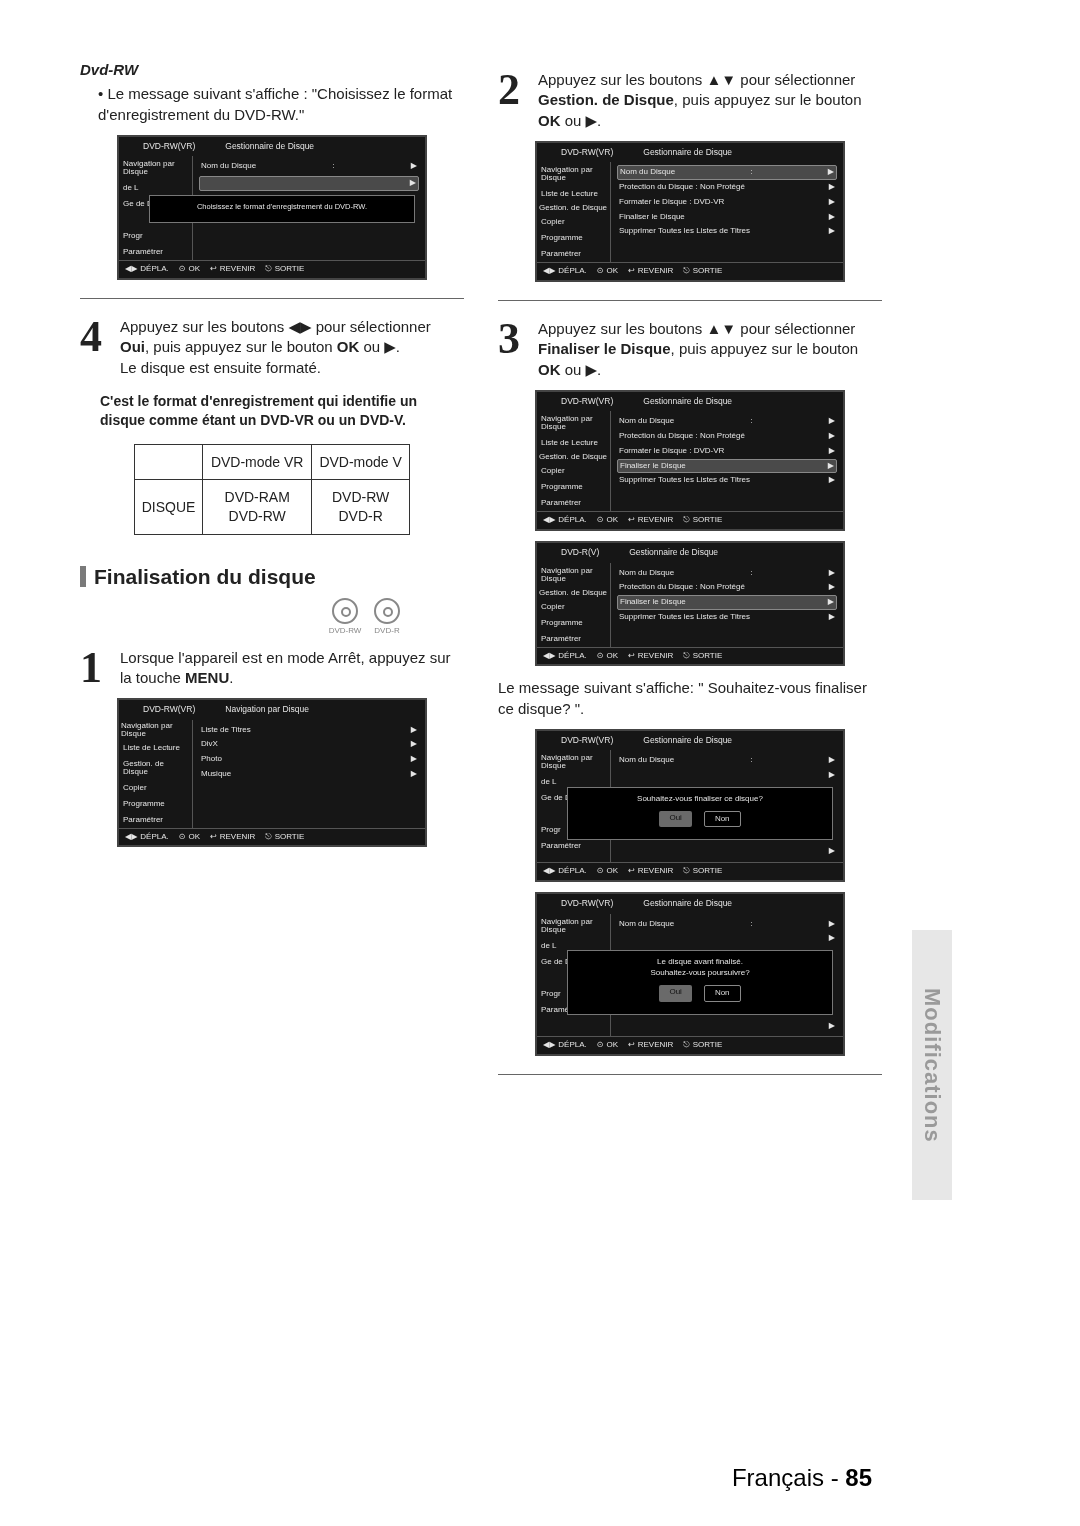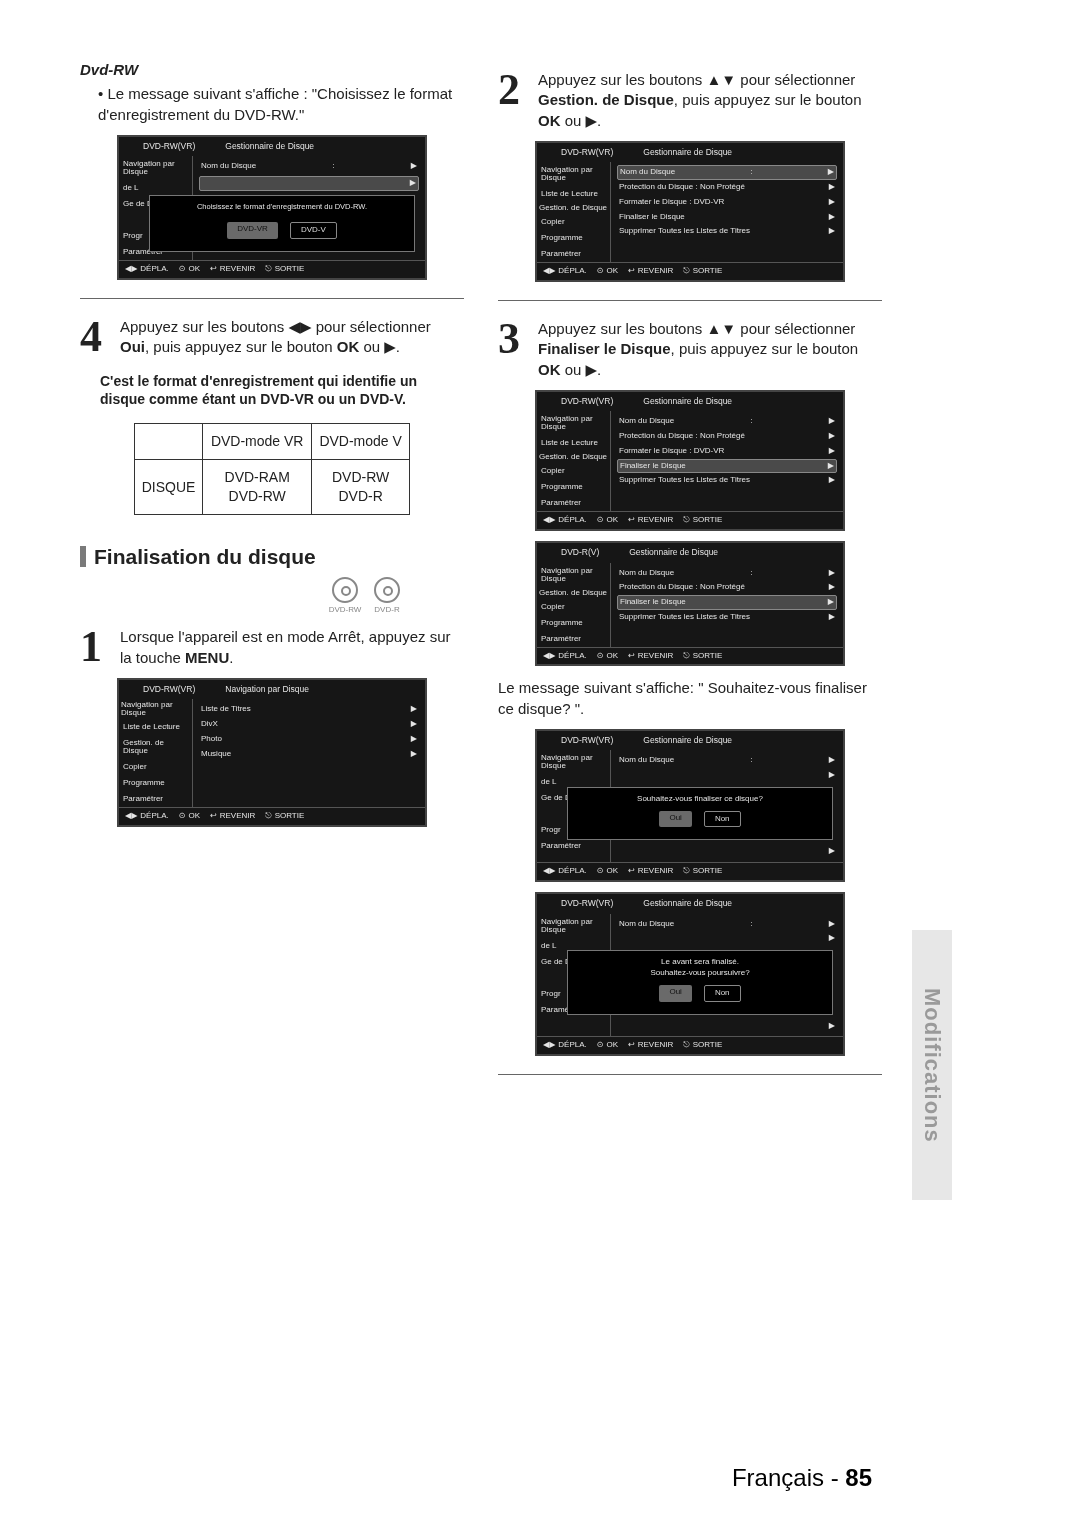--- a/index.html
+++ b/index.html
@@ -74,41 +74,38 @@
                 <span>Nom du Disque</span>
                 <span>:</span>
                 <span class="chev">▶</span>
               </div>
             <div class="row hl" style="margin:2px 0;">
                 <span>&nbsp;</span>
                 <span class="chev">▶</span>
               </div>
             <div class="popup">
               <div style="font-size:7.5px;margin-bottom:4px;">Choisissez le format d'enregistrement du DVD-RW.</div>
-              <div class="btnbox">
-                <div class="btn">DVD-VR</div>
-                <div class="btn ghost">DVD-V</div>
-              </div>
             </div>
           </div>
         </div>
         <div class="foot">
           <span>◀▶ <span>DÉPLA.</span></span>
           <span>⊙ <span>OK</span></span>
           <span>↩ <span>REVENIR</span></span>
           <span>⎋ <span>SORTIE</span></span>
         </div>
       </div>
 
       <hr class="rule">
 
       <div class="step-row">
         <div class="step-num">4</div>
         <div class="step-text">
           <span>Appuyez sur les boutons ◀▶ pour sélectionner </span><span class="bold">Oui</span><span>, puis appuyez sur le bouton </span><span class="bold">OK</span><span> ou ▶.</span>
+          <div>Le disque est ensuite formaté.</div>
         </div>
       </div>
 
       <div class="bold" style="margin:14px 0 0 20px; font-size:14px;">C'est le format d'enregistrement qui identifie un disque comme étant un DVD-VR ou un DVD-V.</div>
 
       <table class="table1">
         <tbody>
             <tr>
               <td></td>
               <td class="hdr">DVD-mode VR</td>
@@ -402,21 +399,21 @@
             <div class="row">
                 <span>Nom du Disque</span>
                 <span>:</span>
                 <span class="chev">▶</span>
               </div>
             <div class="row">
                 <span>&nbsp;</span>
                 <span class="chev">▶</span>
               </div>
             <div class="popup">
-              <div>Le avant sera  finalisé.</div>
+              <div>Le disque avant  finalisé.</div>
               <div>Souhaitez-vous poursuivre?</div>
               <div class="btnbox">
                 <div class="btn">Oui</div>
                 <div class="btn ghost">Non</div>
               </div>
             </div>
             <div class="row">
                 <span>&nbsp;</span>
                 <span class="chev">▶</span>
               </div>

